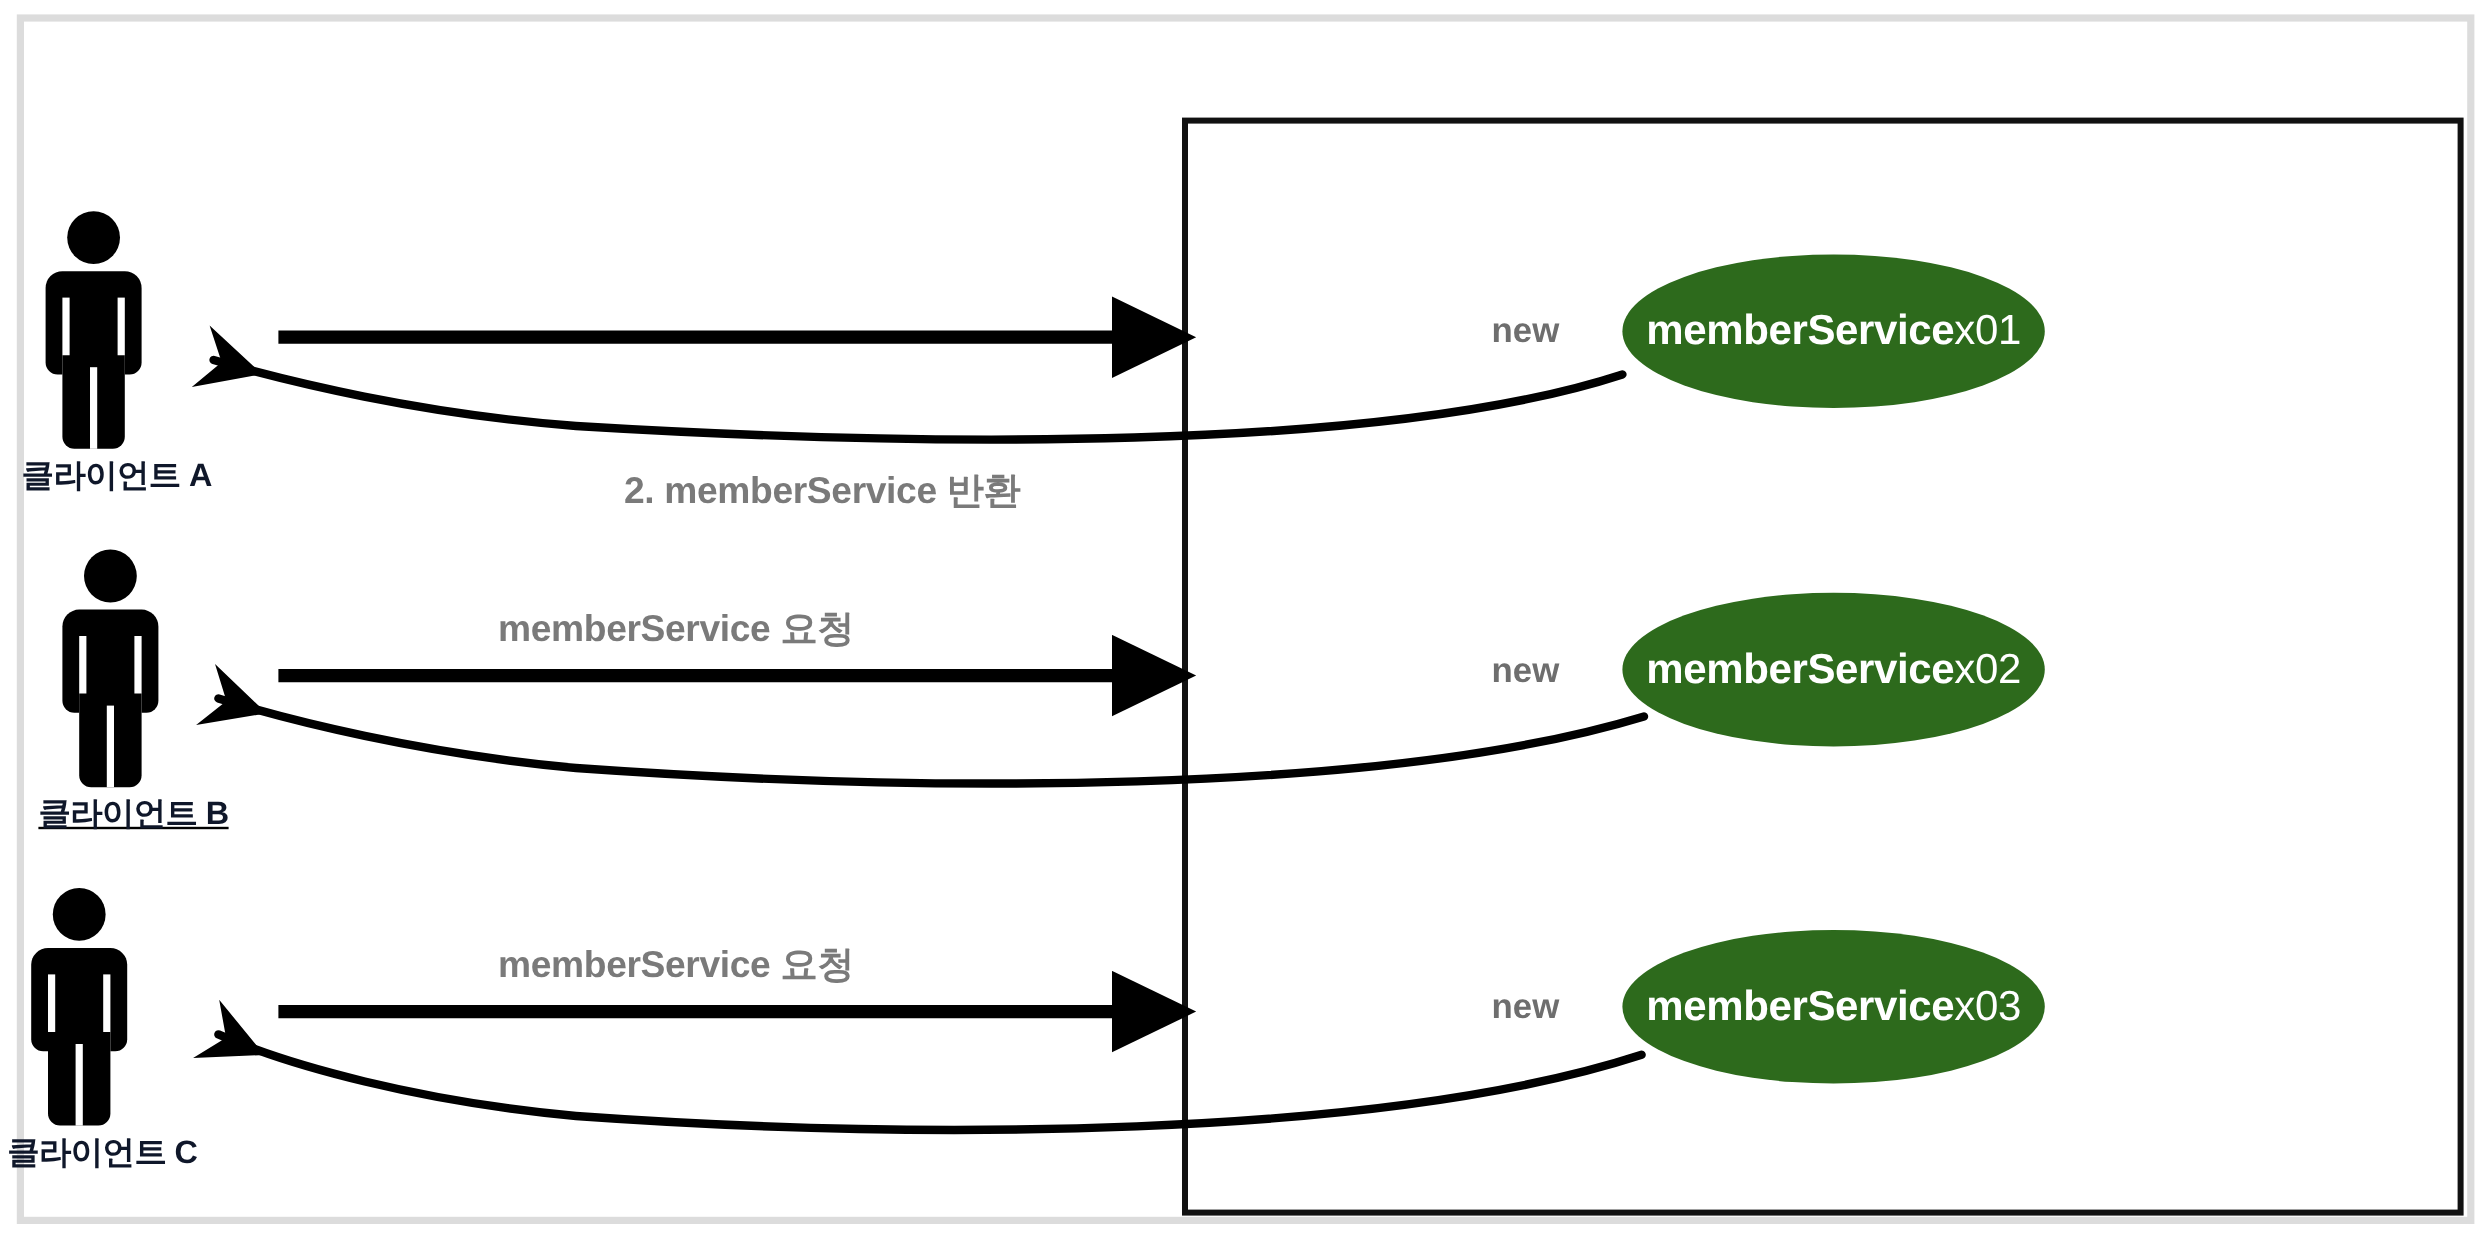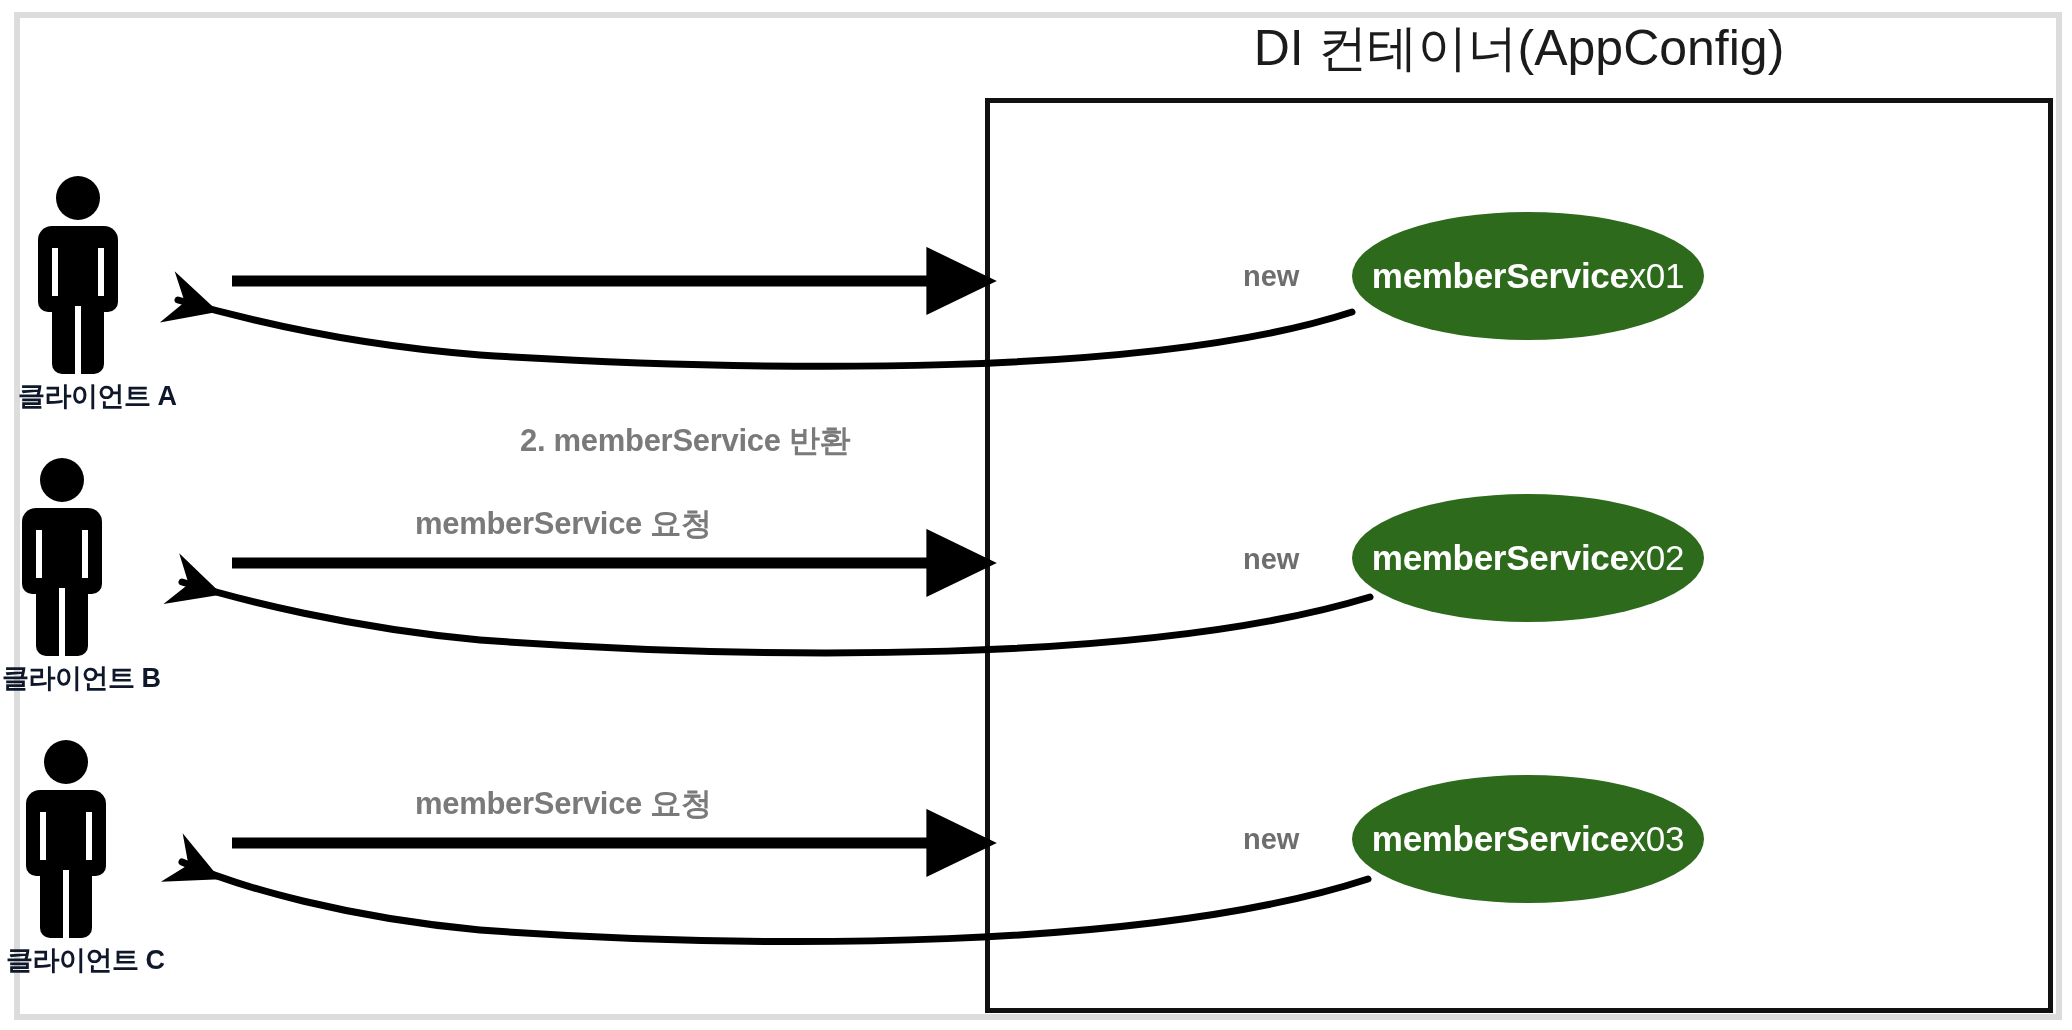--- a/index.html
+++ b/index.html
@@ -166,21 +166,20 @@
   }
   .bean-line2 { font-weight: normal; }
 </style>
 </head>
 <body>
 
 <div id="page">
 
   <div id="outer-frame"></div>
 
-  <div id="di-container-title">DI 컨테이너(AppConfig)</div>
 
   <div id="di-container-box"></div>
 
   <svg id="arrow-layer" viewBox="0 0 2072 1030" xmlns="http://www.w3.org/2000/svg">
     <defs>
       <marker id="head-right" markerWidth="7" markerHeight="7" refX="2.6" refY="3.1" orient="auto" markerUnits="strokeWidth">
         <path d="M0,0 L6.4,3.1 L0,6.2 z" fill="#000000"></path>
       </marker>
       <marker id="head-curve" markerWidth="9" markerHeight="9" refX="6.0" refY="4.1" orient="auto" markerUnits="strokeWidth">
         <path d="M7.6,0.3 L0,4.1 L7.6,7.9 L5.0,4.1 z" fill="#000000"></path>
@@ -203,21 +202,21 @@
       <div class="person-head"></div>
       <div class="person-body"></div>
       <div class="person-gap-left"></div>
       <div class="person-gap-right"></div>
       <div class="person-legs"></div>
       <div class="person-leg-gap"></div>
     </div>
     <div class="client-label">클라이언트 A</div>
   </div>
 
-  <div class="client" style="left:2px; top:458px;">
+  <div class="client" style="left:32px; top:458px;text-decoration:underline;">
     <div class="person-icon">
       <div class="person-head"></div>
       <div class="person-body"></div>
       <div class="person-gap-left"></div>
       <div class="person-gap-right"></div>
       <div class="person-legs"></div>
       <div class="person-leg-gap"></div>
     </div>
     <div class="client-label">클라이언트 B</div>
   </div>
@@ -227,21 +226,21 @@
       <div class="person-head"></div>
       <div class="person-body"></div>
       <div class="person-gap-left"></div>
       <div class="person-gap-right"></div>
       <div class="person-legs"></div>
       <div class="person-leg-gap"></div>
     </div>
     <div class="client-label">클라이언트 C</div>
   </div>
 
-  <div class="arrow-label" style="left:520px; top:388px;margin-top:32px;">2. memberService 반환</div>
+  <div class="arrow-label" style="left:520px; top:388px;">2. memberService 반환</div>
 
   <div class="arrow-label" style="left:415px; top:503px;">memberService 요청</div>
 
   <div class="arrow-label" style="left:415px; top:783px;">memberService 요청</div>
 
   <div class="new-label" style="left:1243px; top:260px;">new</div>
   <div class="new-label" style="left:1243px; top:543px;">new</div>
   <div class="new-label" style="left:1243px; top:823px;">new</div>
 
   <div class="bean" style="left:1352px; top:212px;">

